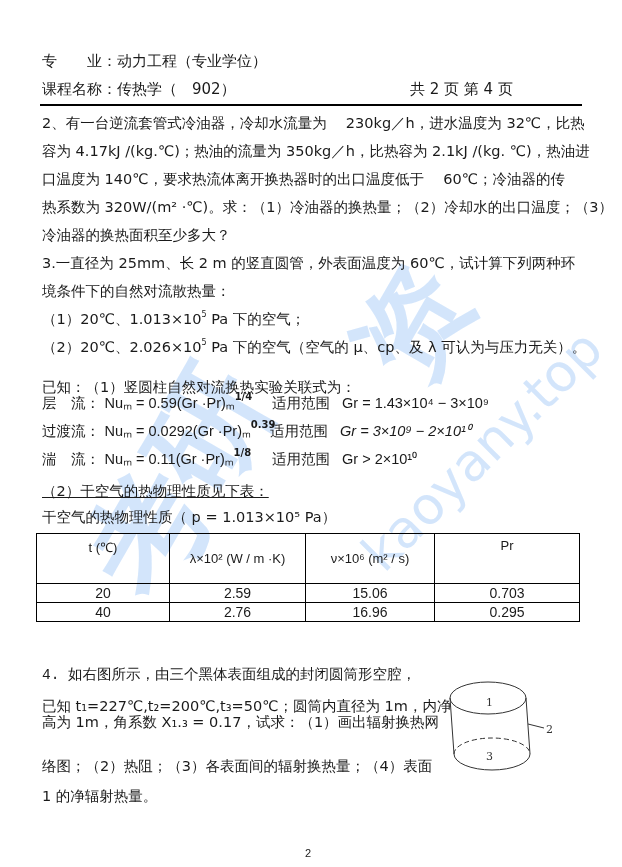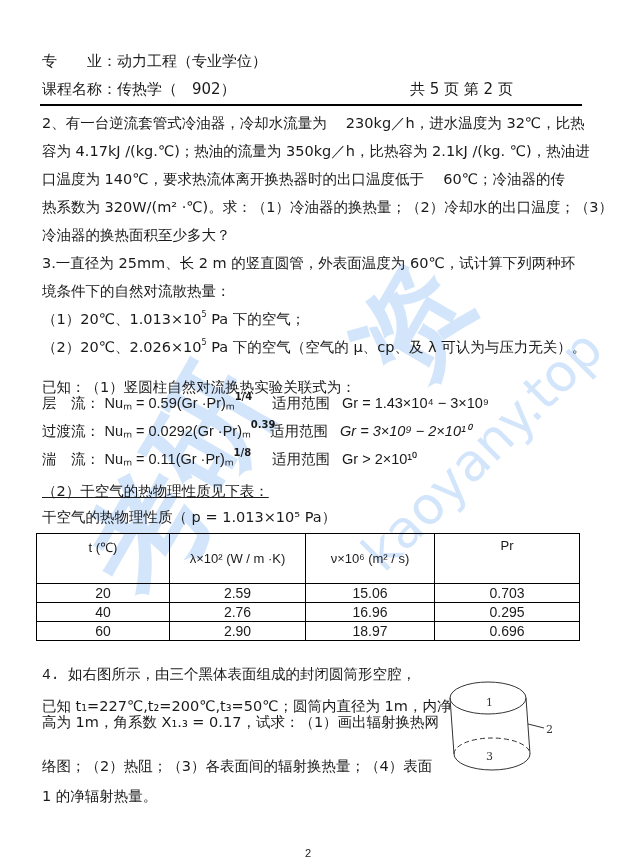--- a/index.html
+++ b/index.html
@@ -29,21 +29,21 @@
   <div class="wm" style="left:60px; top:400px; font-size:120px; transform:rotate(-60deg); opacity:0.9;">考研</div>
   <div class="wm" style="left:360px; top:250px; font-size:110px; transform:rotate(-60deg); opacity:0.9;">资</div>
   <div class="wm" style="left:350px; top:540px; font-size:52px; font-weight:normal; transform:rotate(-45deg); transform-origin:left top; opacity:0.9; font-family:'DejaVu Sans',sans-serif;">kaoyany.top</div>
 
   <div class="line hdr" style="top:52px;">
     <span>专　　业：</span><span>动力工程（专业学位）</span>
   </div>
   <div class="line hdr" style="top:80px;">
     <span>课程名称：</span><span>传热学（　902）</span>
   </div>
-  <div class="line hdr" style="top:80px; left:410px;">共 5 页  第 2 页</div>
+  <div class="line hdr" style="top:80px; left:410px;">共 2 页  第 4 页</div>
   <div class="header-rule"></div>
 
   <div class="line" style="top:114px;">2、有一台逆流套管式冷油器，冷却水流量为　 230kg／h，进水温度为 32℃，比热</div>
   <div class="line" style="top:142px;">容为 4.17kJ /(kg.℃)；热油的流量为 350kg／h，比热容为 2.1kJ /(kg. ℃)，热油进</div>
   <div class="line" style="top:170px;">口温度为 140℃，要求热流体离开换热器时的出口温度低于　 60℃；冷油器的传</div>
   <div class="line" style="top:198px;">热系数为 320W/(m² ·℃)。求：（1）冷油器的换热量；（2）冷却水的出口温度；（3）</div>
   <div class="line" style="top:226px;">冷油器的换热面积至少多大？</div>
 
   <div class="line" style="top:254px;">3.一直径为 25mm、长 2 m 的竖直圆管，外表面温度为 60℃，试计算下列两种环</div>
   <div class="line" style="top:282px;">境条件下的自然对流散热量：</div>
@@ -90,26 +90,20 @@
       <td>2.59</td>
       <td>15.06</td>
       <td>0.703</td>
     </tr>
     <tr>
       <td>40</td>
       <td>2.76</td>
       <td>16.96</td>
       <td>0.295</td>
     </tr>
-    <tr>
-      <td>60</td>
-      <td>2.90</td>
-      <td>18.97</td>
-      <td>0.696</td>
-    </tr>
   </tbody>
     </table>
 
   <div class="line" style="top:666px;font-family:Liberation Mono, monospace;">4. 如右图所示，由三个黑体表面组成的封闭圆筒形空腔，</div>
   <div class="line" style="top:697px;">已知 t₁=227℃,t₂=200℃,t₃=50℃；圆筒内直径为 1m，内净</div>
   <div class="line" style="top:713px;">高为 1m，角系数 X₁.₃ = 0.17，试求：（1）画出辐射换热网</div>
   <div class="line" style="top:757px;">络图；（2）热阻；（3）各表面间的辐射换热量；（4）表面</div>
   <div class="line" style="top:787px;">1 的净辐射热量。</div>
 
   <svg class="fig" viewBox="0 0 140 110">

